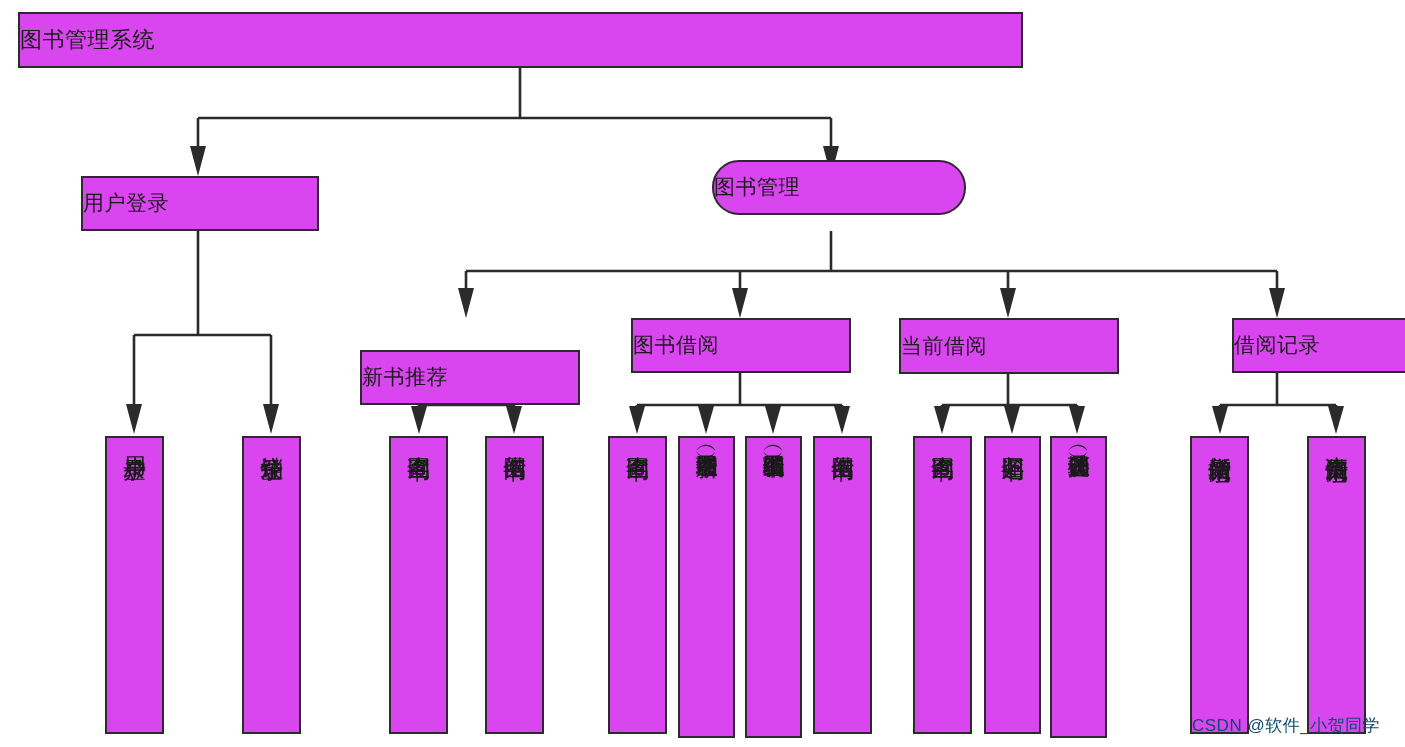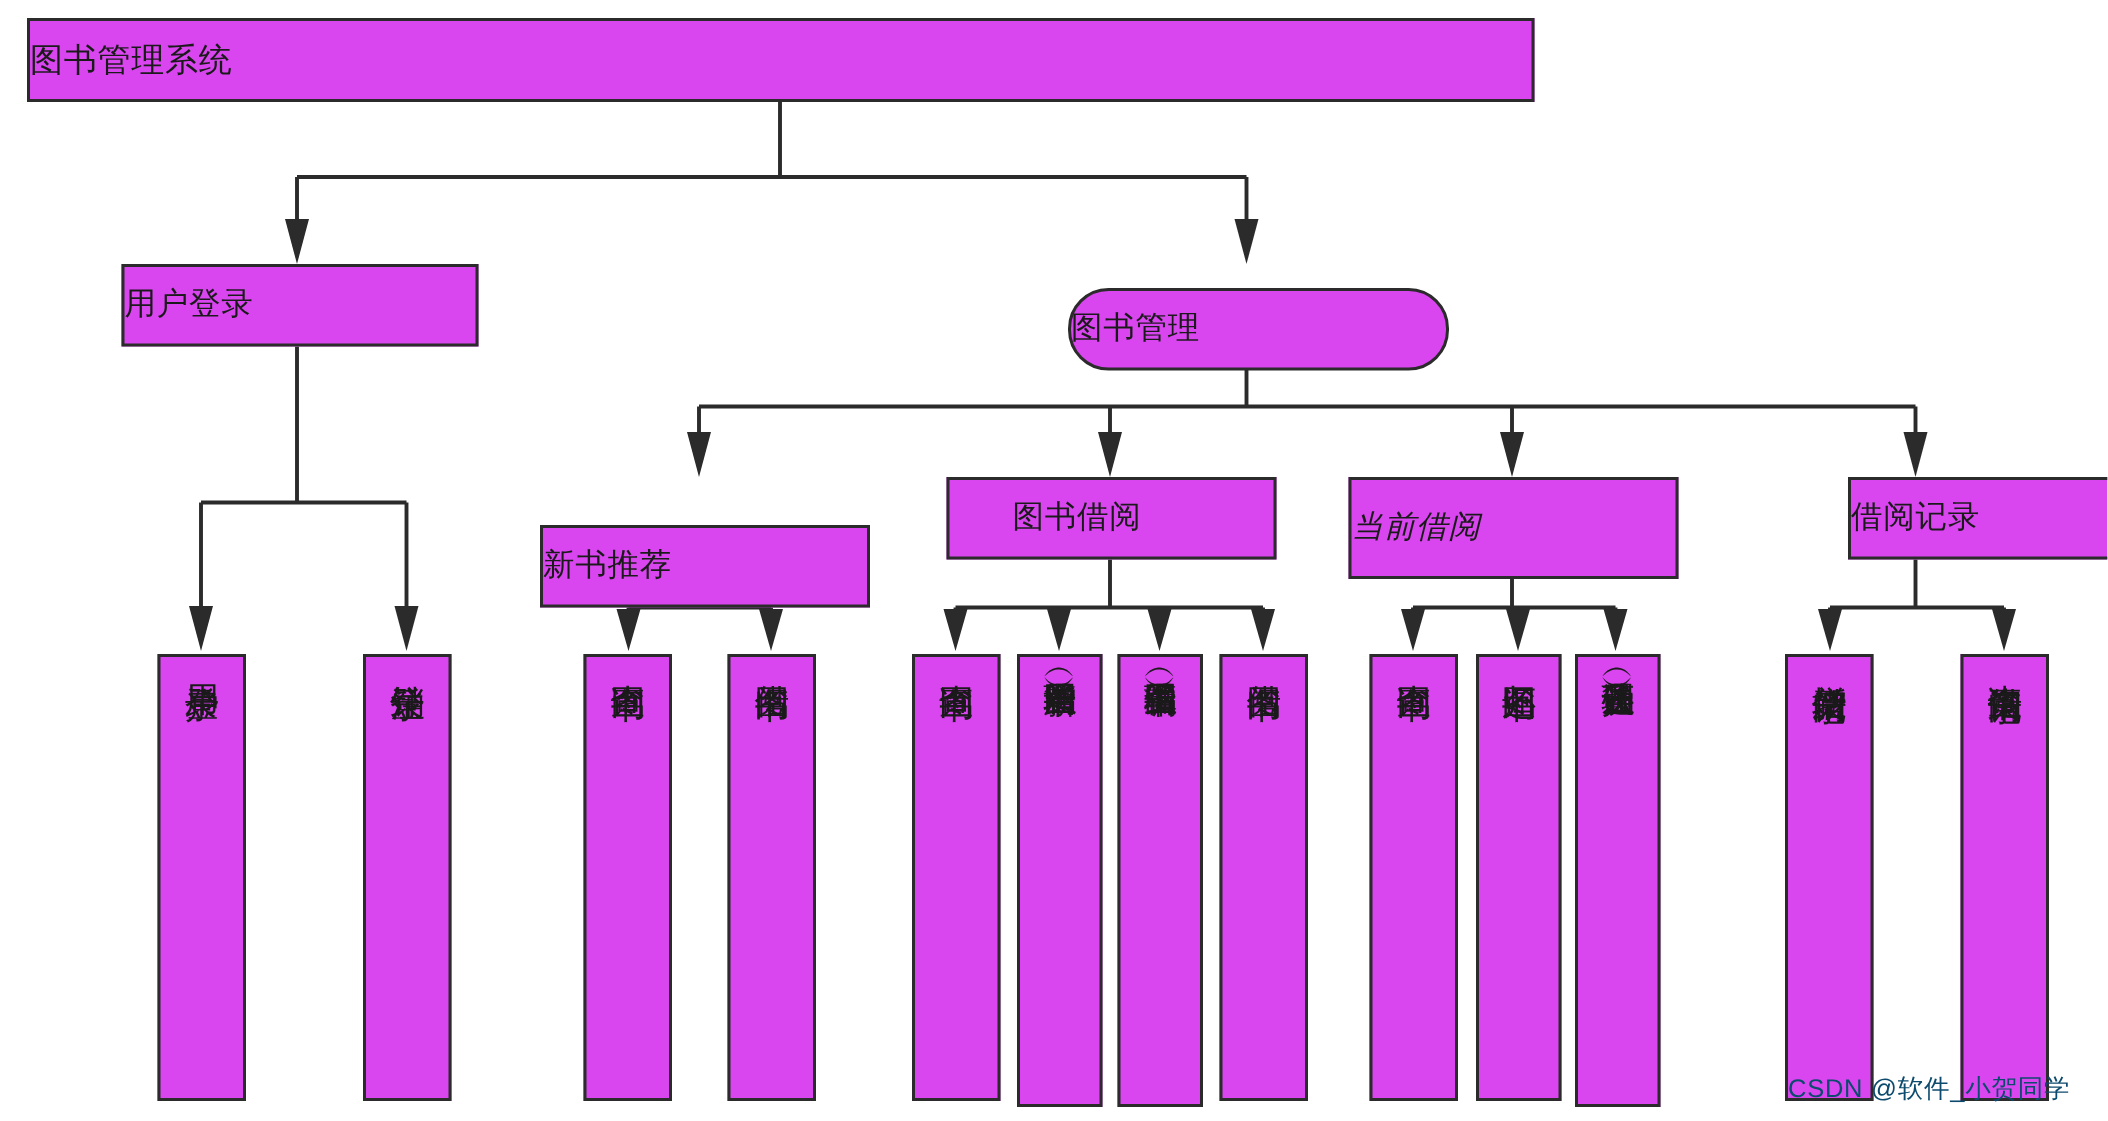--- a/index.html
+++ b/index.html
@@ -142,31 +142,31 @@
     <polygon points="1336,434 1328,406 1344,406"></polygon>
   </svg>
 
   <div class="node h-node root" style="left:18px;top:12px;width:1005px;height:56px;">
     <span class="lbl">图书管理系统</span>
   </div>
 
   <div class="node h-node" style="left:81px;top:176px;width:238px;height:55px;">
     <span class="lbl">用户登录</span>
   </div>
-  <div class="node h-node" style="left:712px;top:192px;width:254px;height:55px;border-radius:27px;">
+  <div class="node h-node" style="left:712px;top:160px;width:254px;height:55px;border-radius:27px;">
     <span class="lbl">图书管理</span>
   </div>
 
   <div class="node h-node" style="left:360px;top:318px;width:220px;height:55px;margin-top:32px;">
     <span class="lbl">新书推荐</span>
   </div>
-  <div class="node h-node" style="left:631px;top:318px;width:220px;height:55px;padding-left:42px;">
+  <div class="node h-node" style="left:631px;top:318px;width:220px;height:55px;">
     <span class="lbl">图书借阅</span>
   </div>
-  <div class="node h-node" style="left:899px;top:318px;width:220px;height:68px;font-style:italic;">
+  <div class="node h-node" style="left:899px;top:318px;width:220px;height:56px;">
     <span class="lbl">当前借阅</span>
   </div>
   <div class="node h-node" style="left:1232px;top:318px;width:220px;height:55px;">
     <span class="lbl">借阅记录</span>
   </div>
 
   <div class="node v-node" style="left:105px;top:436px;width:59px;height:298px;">
     <span class="lbl">用户登录</span>
   </div>
   <div class="node v-node" style="left:242px;top:436px;width:59px;height:298px;">

